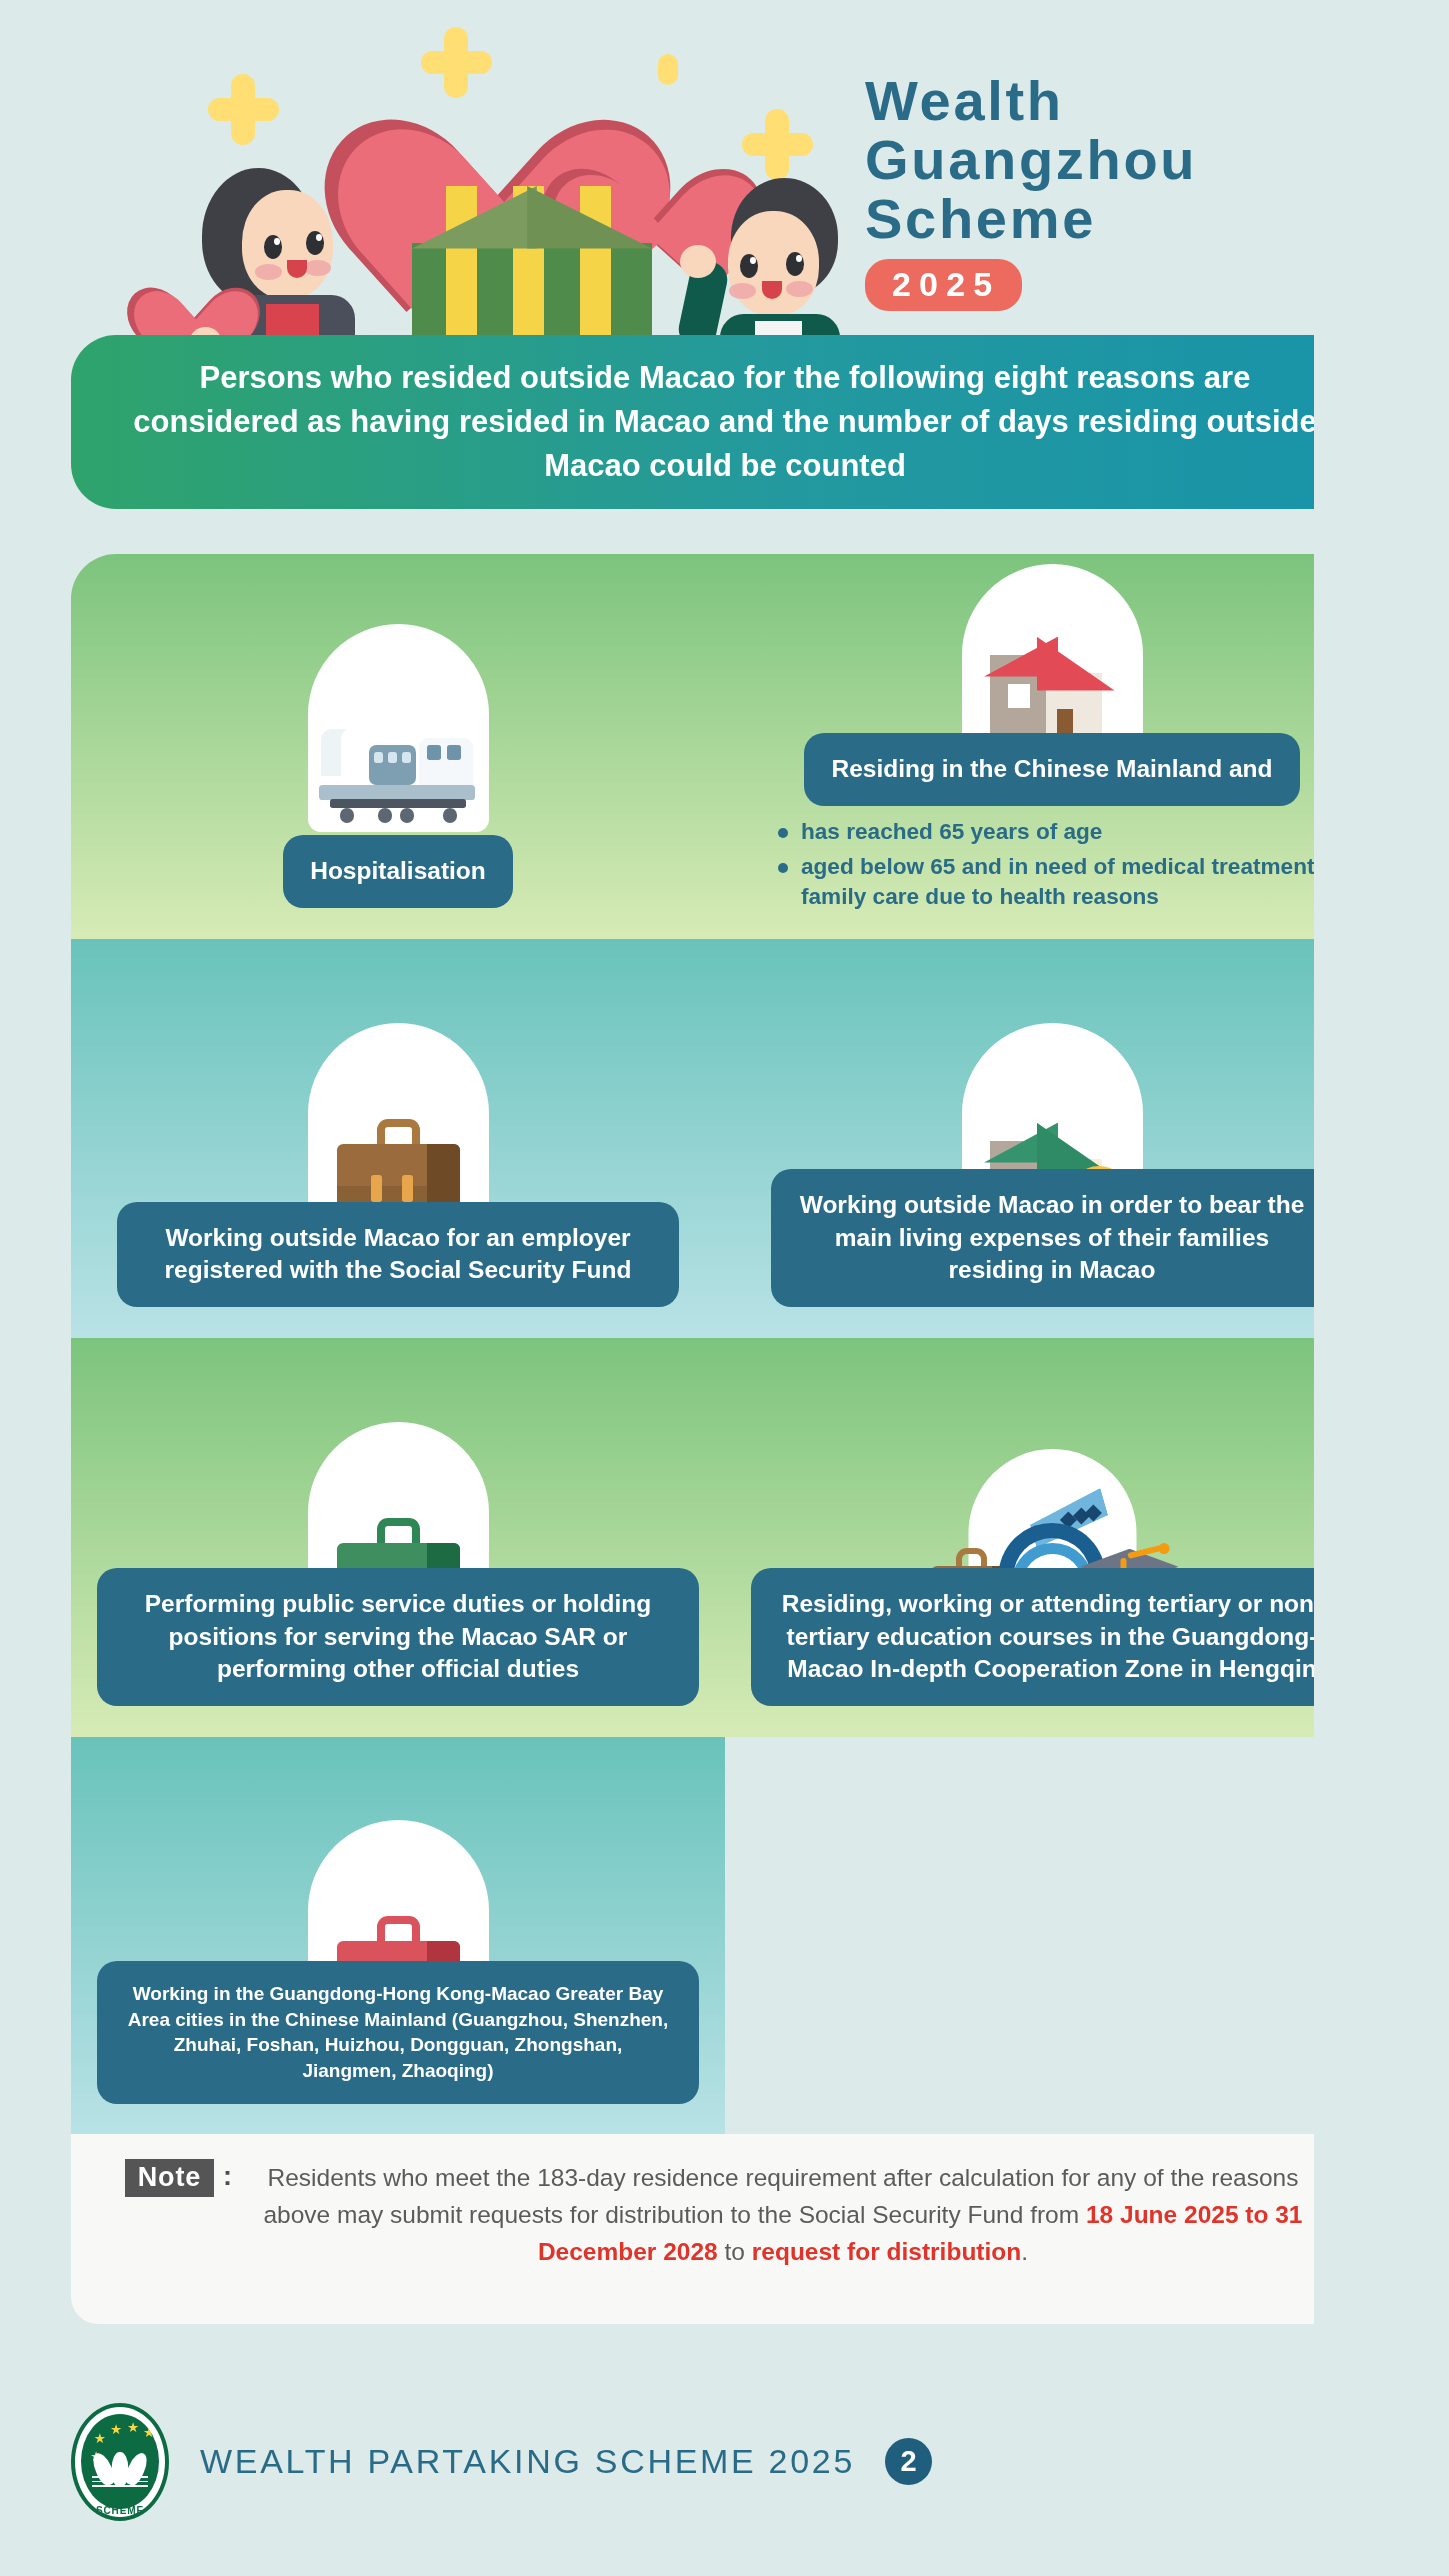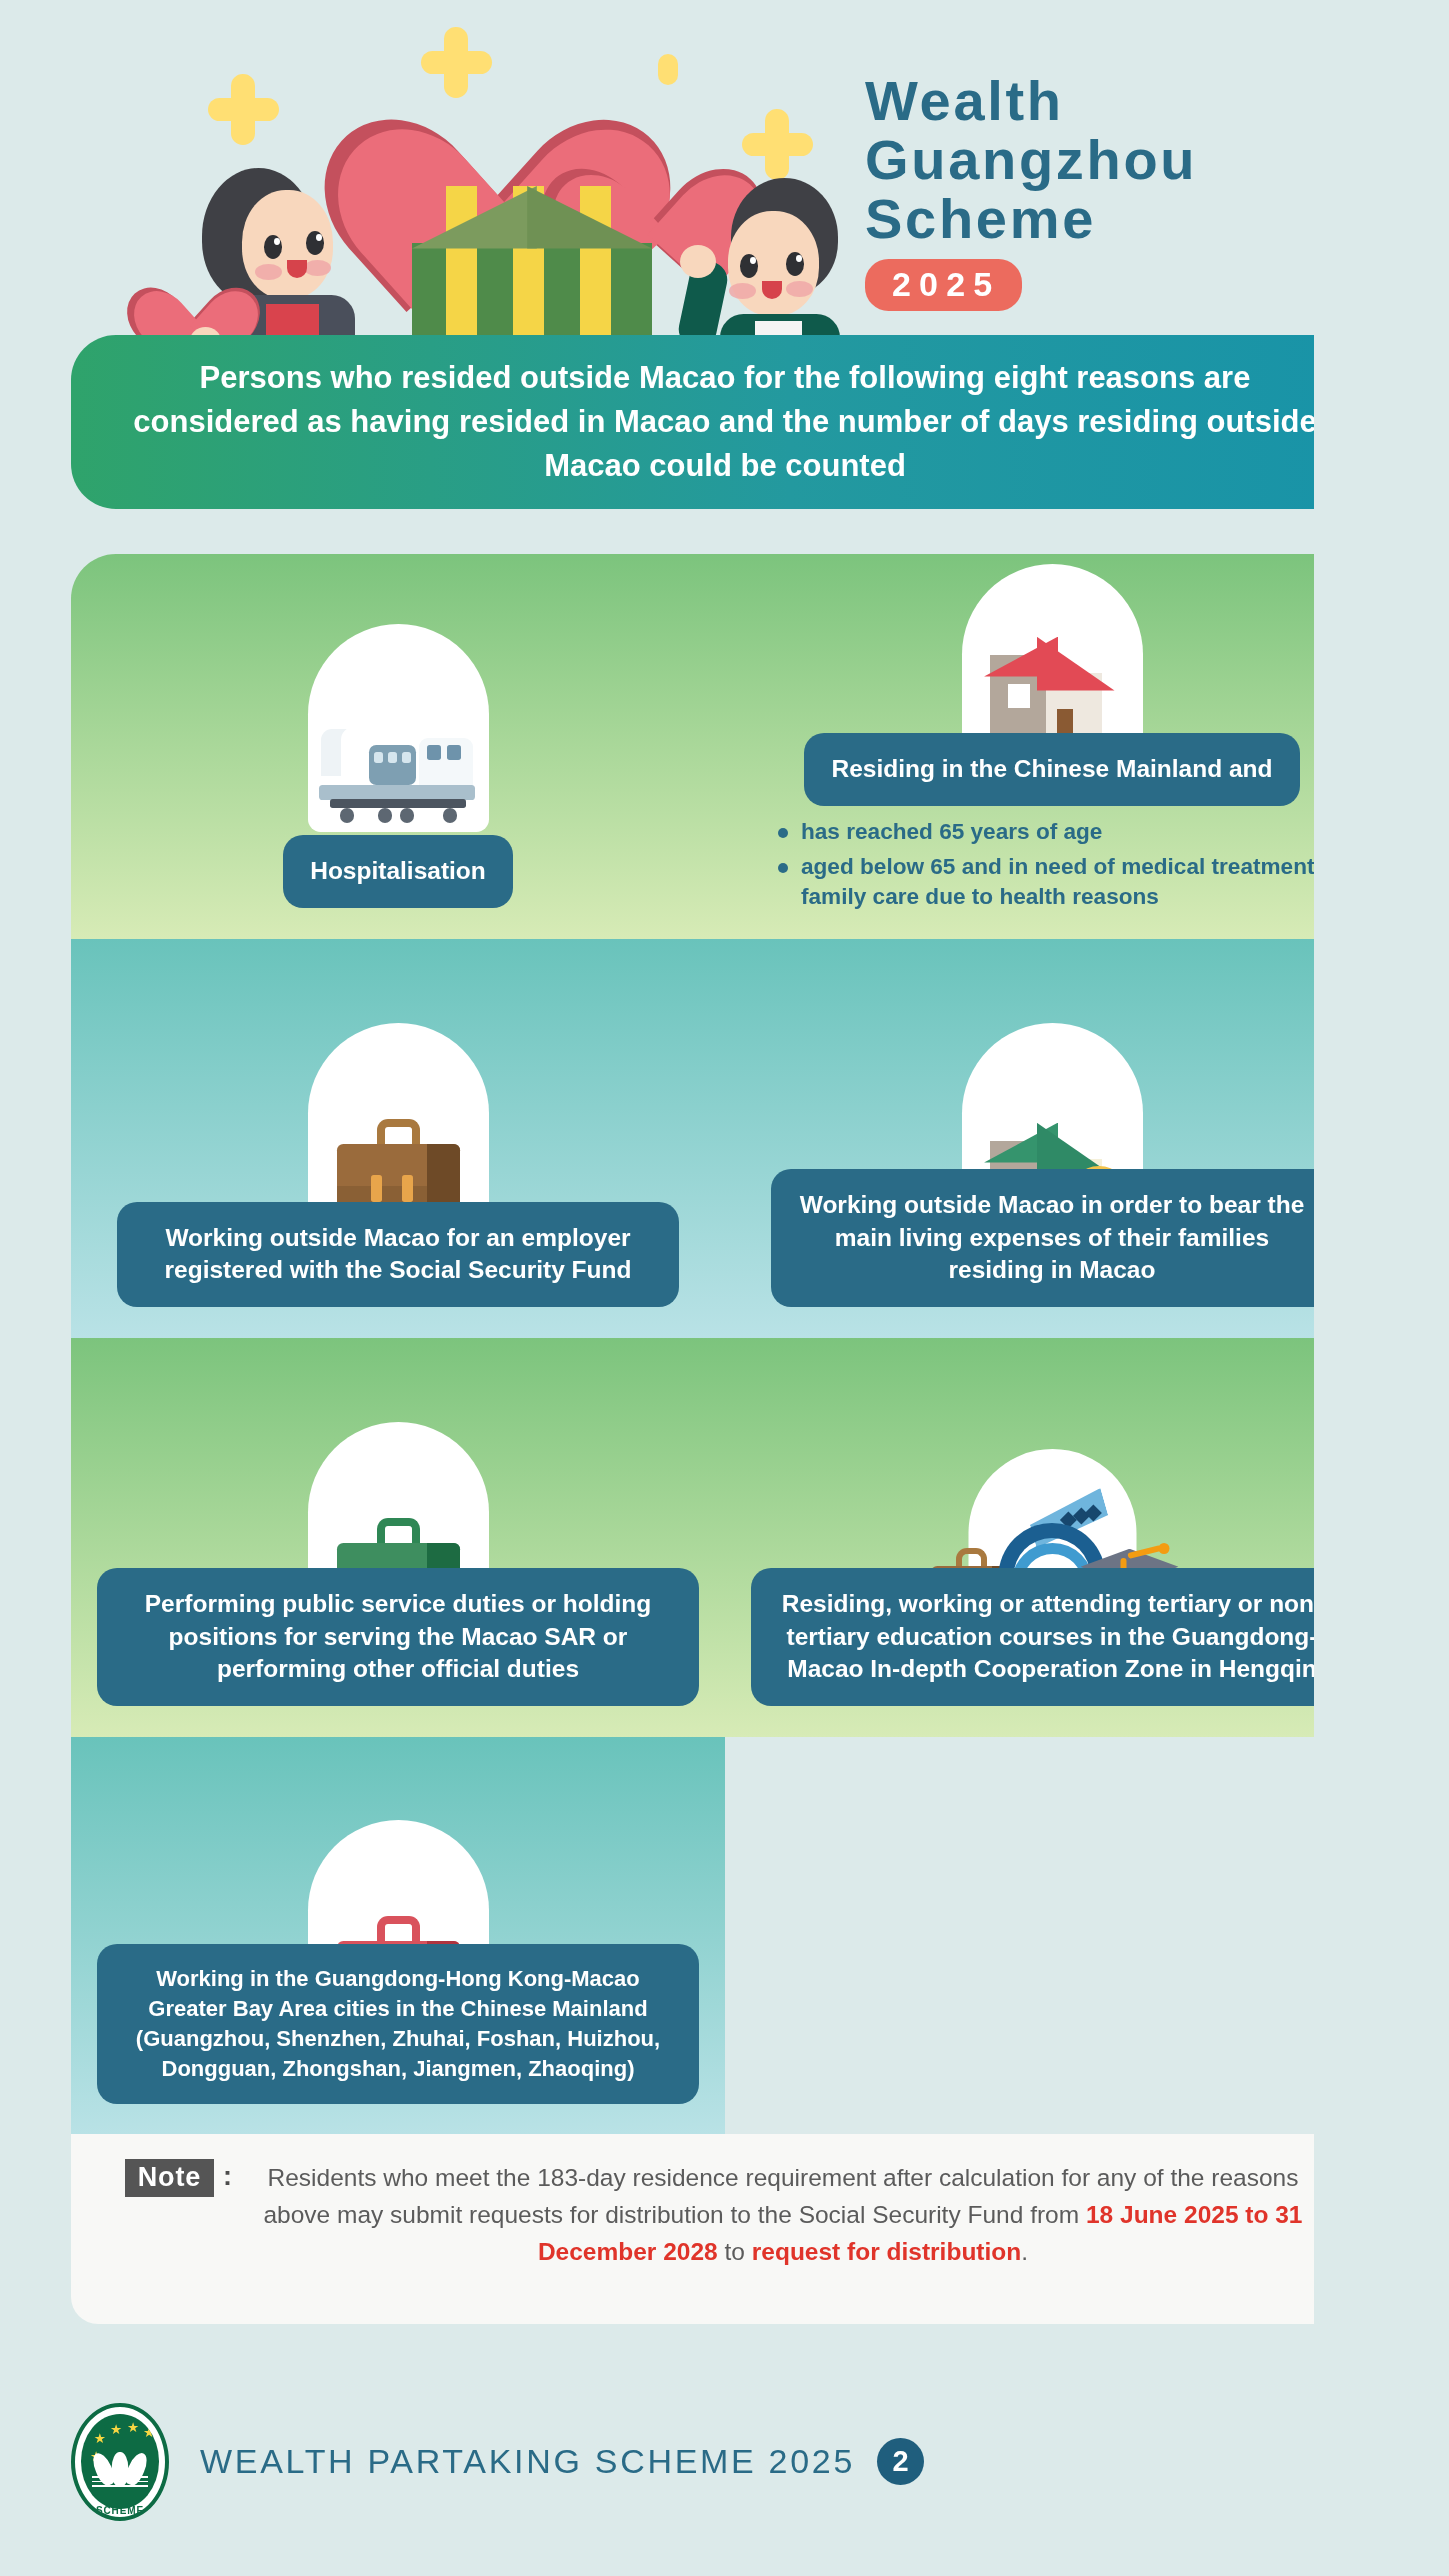--- a/index.html
+++ b/index.html
@@ -135,21 +135,21 @@
   .plate {
     position: relative; z-index: 3;
     background: #2a6b87; color: #ffffff;
     border-radius: 20px;
     padding: 20px 27px;
     text-align: center;
     font-size: 24.5px; font-weight: 700; line-height: 1.33;
     margin-bottom: 31px;
     max-width: 86%;
   }
-  .plate.tight { font-size: 22px; line-height: 1.36; }
+  .plate.tight { font-size: 19px; line-height: 1.36; }
   .plate.wide  { max-width: 92%; }
   .plate.nolist { margin-bottom: 31px; }
   .plate.haslist { margin-bottom: 11px; }
 
   .bullets {
     position: relative; z-index: 3;
     align-self: flex-start;
     margin: 0 0 22px 49px;
     color: #2a6b87; font-size: 22.6px; font-weight: 700;
     line-height: 1.32; text-align: left;
@@ -279,21 +279,21 @@
     background: #ffffff; border-radius: 50% 50% 40% 40%;
   }
   .em-water { position: absolute; left: 14%; right: 14%; bottom: 22%; height: 11.8px; }
   .em-water i { position: absolute; left: 0; right: 0; height: 1.8px; background: #ffffff; }
   .em-macau {
     position: absolute; left: 0; right: 0; bottom: 4.5px; text-align: center;
     color: #0d6b44; font-size: 10px; font-weight: 700; letter-spacing: 0.9px;
   }
   .footer-title {
     color: #2a6b87; font-size: 34px; letter-spacing: 2.7px; font-weight: 400;
-    margin-right: 22px; white-space: nowrap;
+    margin-right: 30px; white-space: nowrap;
   }
   .page-num {
     width: 47px; height: 47px; border-radius: 50%;
     background: #1f5e7d; color: #ffffff;
     font-size: 29px; font-weight: 700;
     display: flex; align-items: center; justify-content: center;
   }
 </style>
 </head>
 <body>

